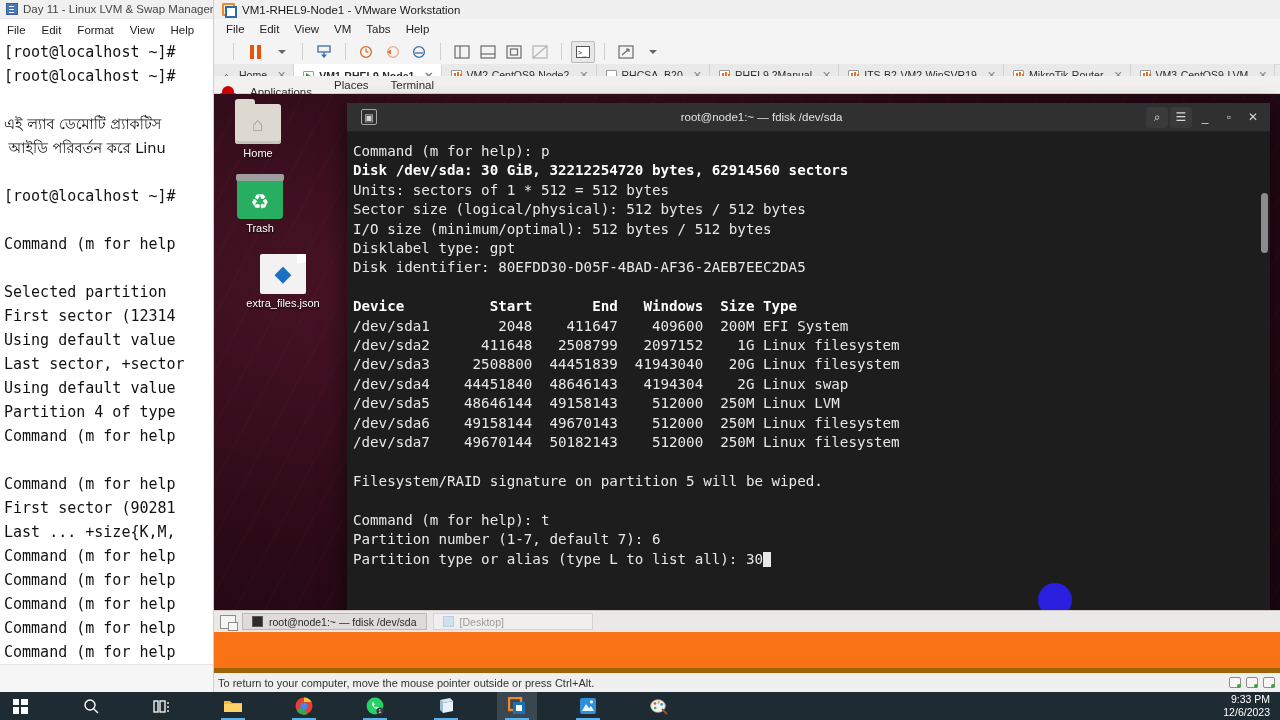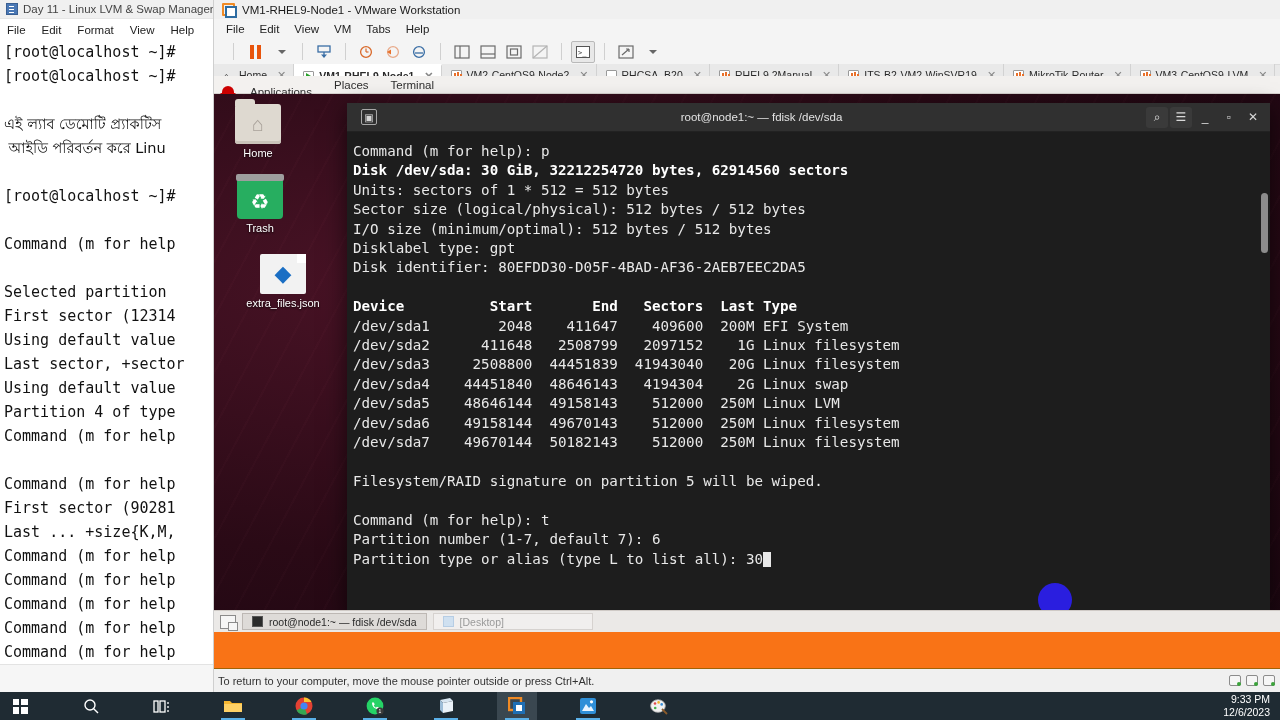--- a/index.html
+++ b/index.html
@@ -151,21 +151,21 @@
                     border:1px solid #8b8b8b; background:#f6f6f6; }
   .gb-task { height: 17px; display: flex; align-items: center; gap: 6px; padding: 0 9px;
              font-size: 10.5px; color: #2a2a2a; background: #dedbd8;
              border: 1px solid #bdb8b4; min-width: 160px; }
   .gb-task.dim { background: #f1efee; color: #9a9a9a; border-color: #d6d2cf; }
   .gb-task .tsq { width: 11px; height: 11px; background: #2b2b2b; border: 1px solid #555; }
   .gb-task.dim .tsq { background: #cfe0f0; border-color: #b6cde4; }
 
   
   .vmw-status { position: absolute; left: 0; bottom: 0; width: 1067px; height: 24px;
-                background: #f0f0f0; border-top: 1px solid #a16207; display: flex;
+                background: #f0f0f0; border-top: 5px solid #a16207; display: flex;
                 align-items: center; padding-left: 4px; font-size: 11px; color: #333; }
   .vmw-status .hint { flex: 1; }
   .vmw-status .icons { display: flex; gap: 5px; padding-right: 6px; }
   .sic { width: 12px; height: 11px; border: 1px solid #8c8c8c; border-radius: 2px;
          position: relative; background: #f6f6f6; }
   .sic::after { content:""; position:absolute; right:-1px; bottom:-1px; width:4px; height:4px;
                 border-radius:50%; background:#3aa33a; }
 
   
   .taskbar { position: absolute; left: 0; bottom: 0; width: 1280px; height: 28px;
@@ -419,21 +419,21 @@
           </div>
           <div class="term-body">
             <div class="tline">Command (m for help): p</div>
             <div class="tline b">Disk /dev/sda: 30 GiB, 32212254720 bytes, 62914560 sectors</div>
             <div class="tline">Units: sectors of 1 * 512 = 512 bytes</div>
             <div class="tline">Sector size (logical/physical): 512 bytes / 512 bytes</div>
             <div class="tline">I/O size (minimum/optimal): 512 bytes / 512 bytes</div>
             <div class="tline">Disklabel type: gpt</div>
             <div class="tline">Disk identifier: 80EFDD30-D05F-4BAD-AF36-2AEB7EEC2DA5</div>
             <div class="tline">&nbsp;</div>
-            <div class="tline b">Device          Start       End   Sectors  Last Type</div>
+            <div class="tline b">Device          Start       End   Windows  Size Type</div>
             <div class="tline">/dev/sda1        2048    411647    409600  200M EFI System</div>
             <div class="tline">/dev/sda2      411648   2508799   2097152    1G Linux filesystem</div>
             <div class="tline">/dev/sda3     2508800  44451839  41943040   20G Linux filesystem</div>
             <div class="tline">/dev/sda4    44451840  48646143   4194304    2G Linux swap</div>
             <div class="tline">/dev/sda5    48646144  49158143    512000  250M Linux LVM</div>
             <div class="tline">/dev/sda6    49158144  49670143    512000  250M Linux filesystem</div>
             <div class="tline">/dev/sda7    49670144  50182143    512000  250M Linux filesystem</div>
             <div class="tline">&nbsp;</div>
             <div class="tline">Filesystem/RAID signature on partition 5 will be wiped.</div>
             <div class="tline">&nbsp;</div>

